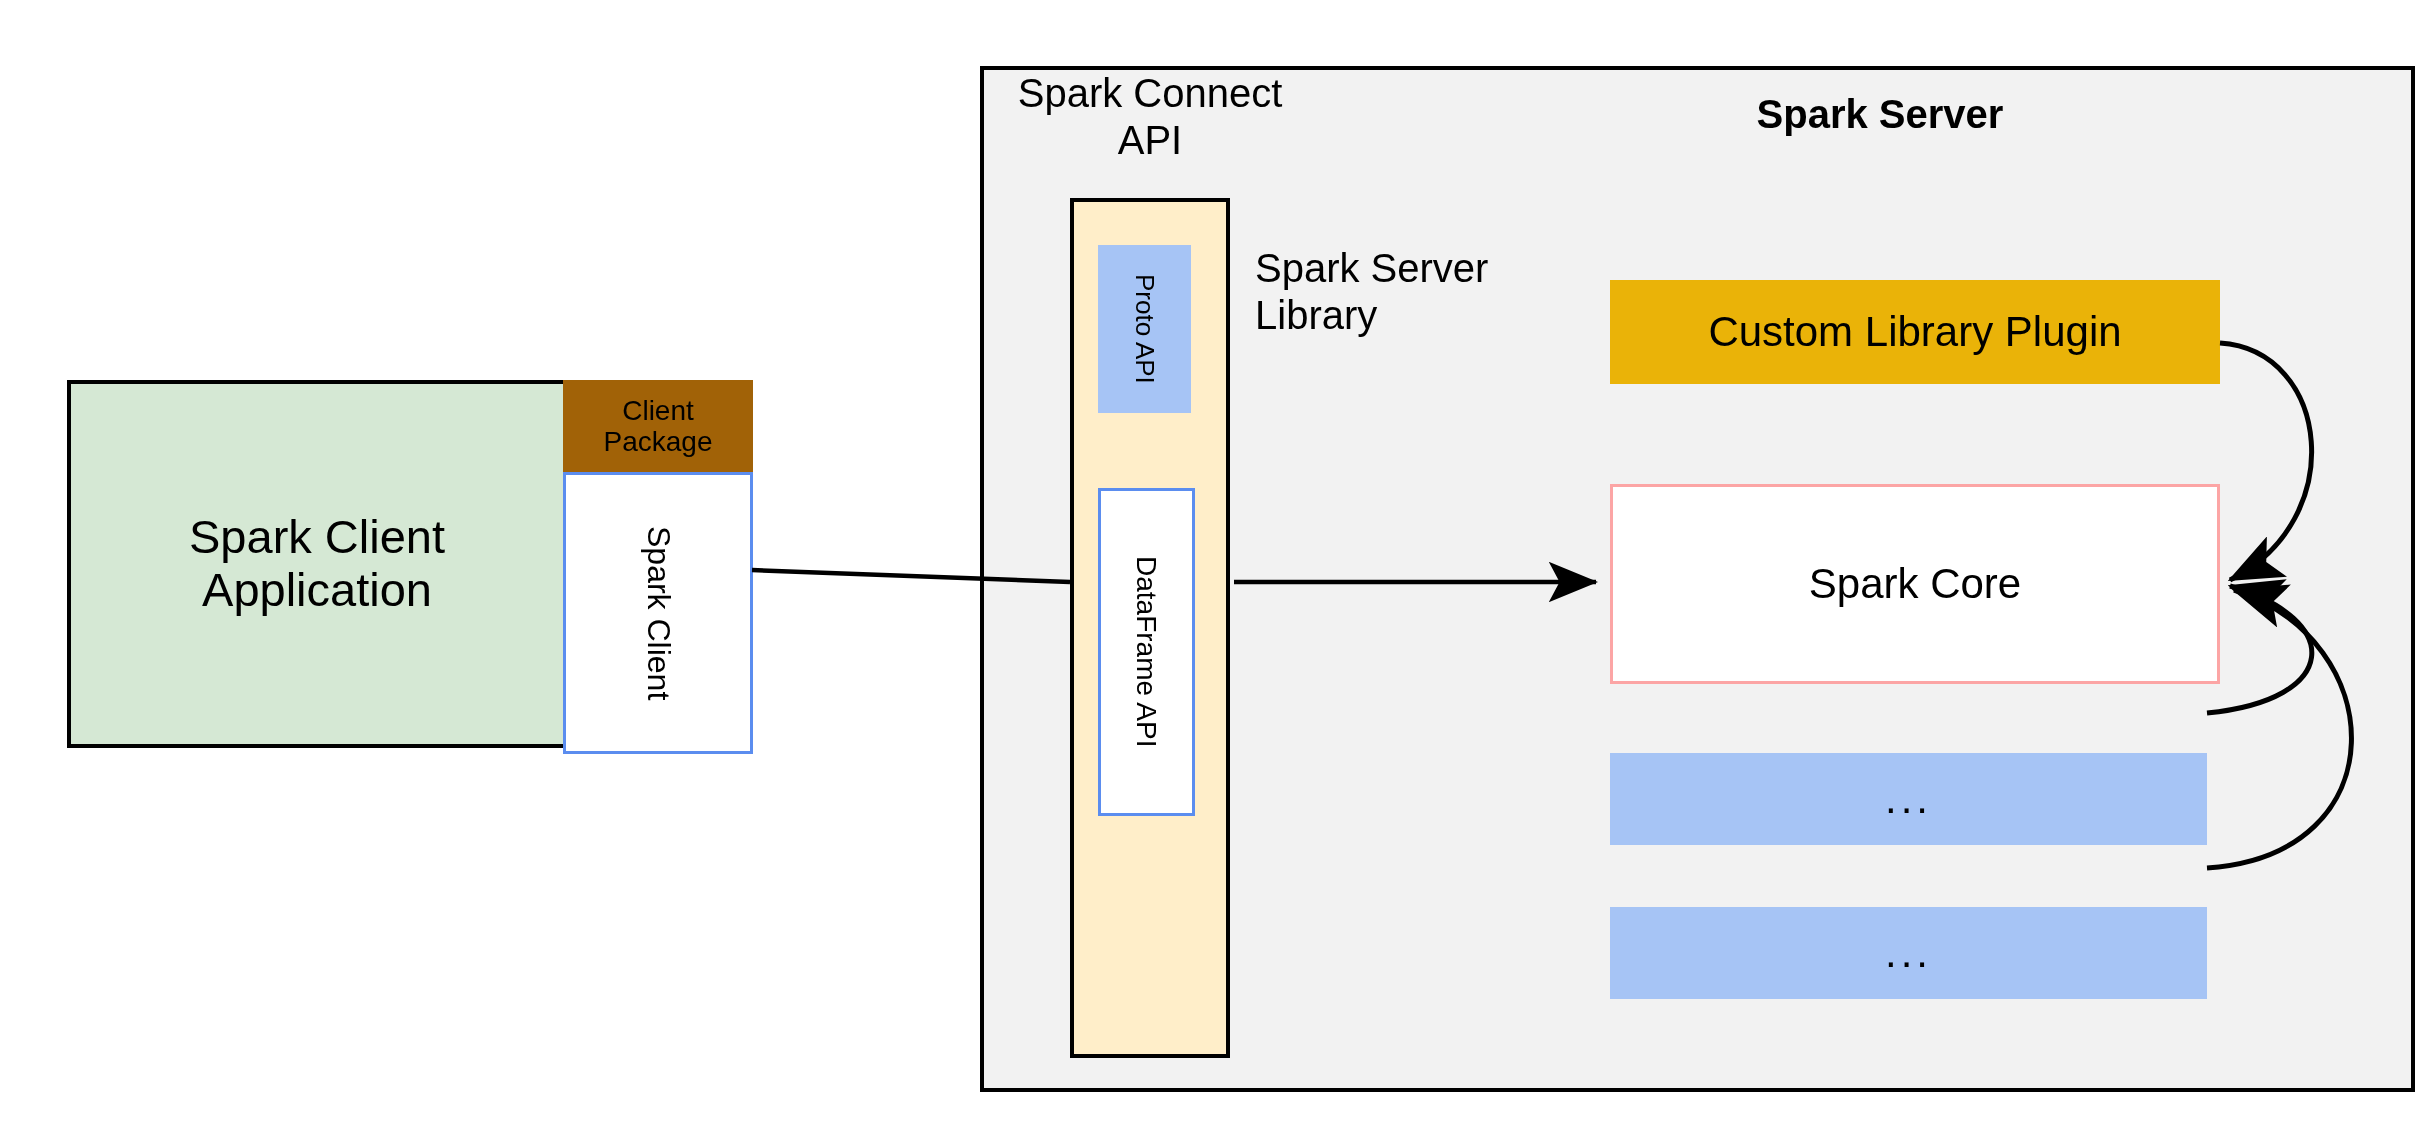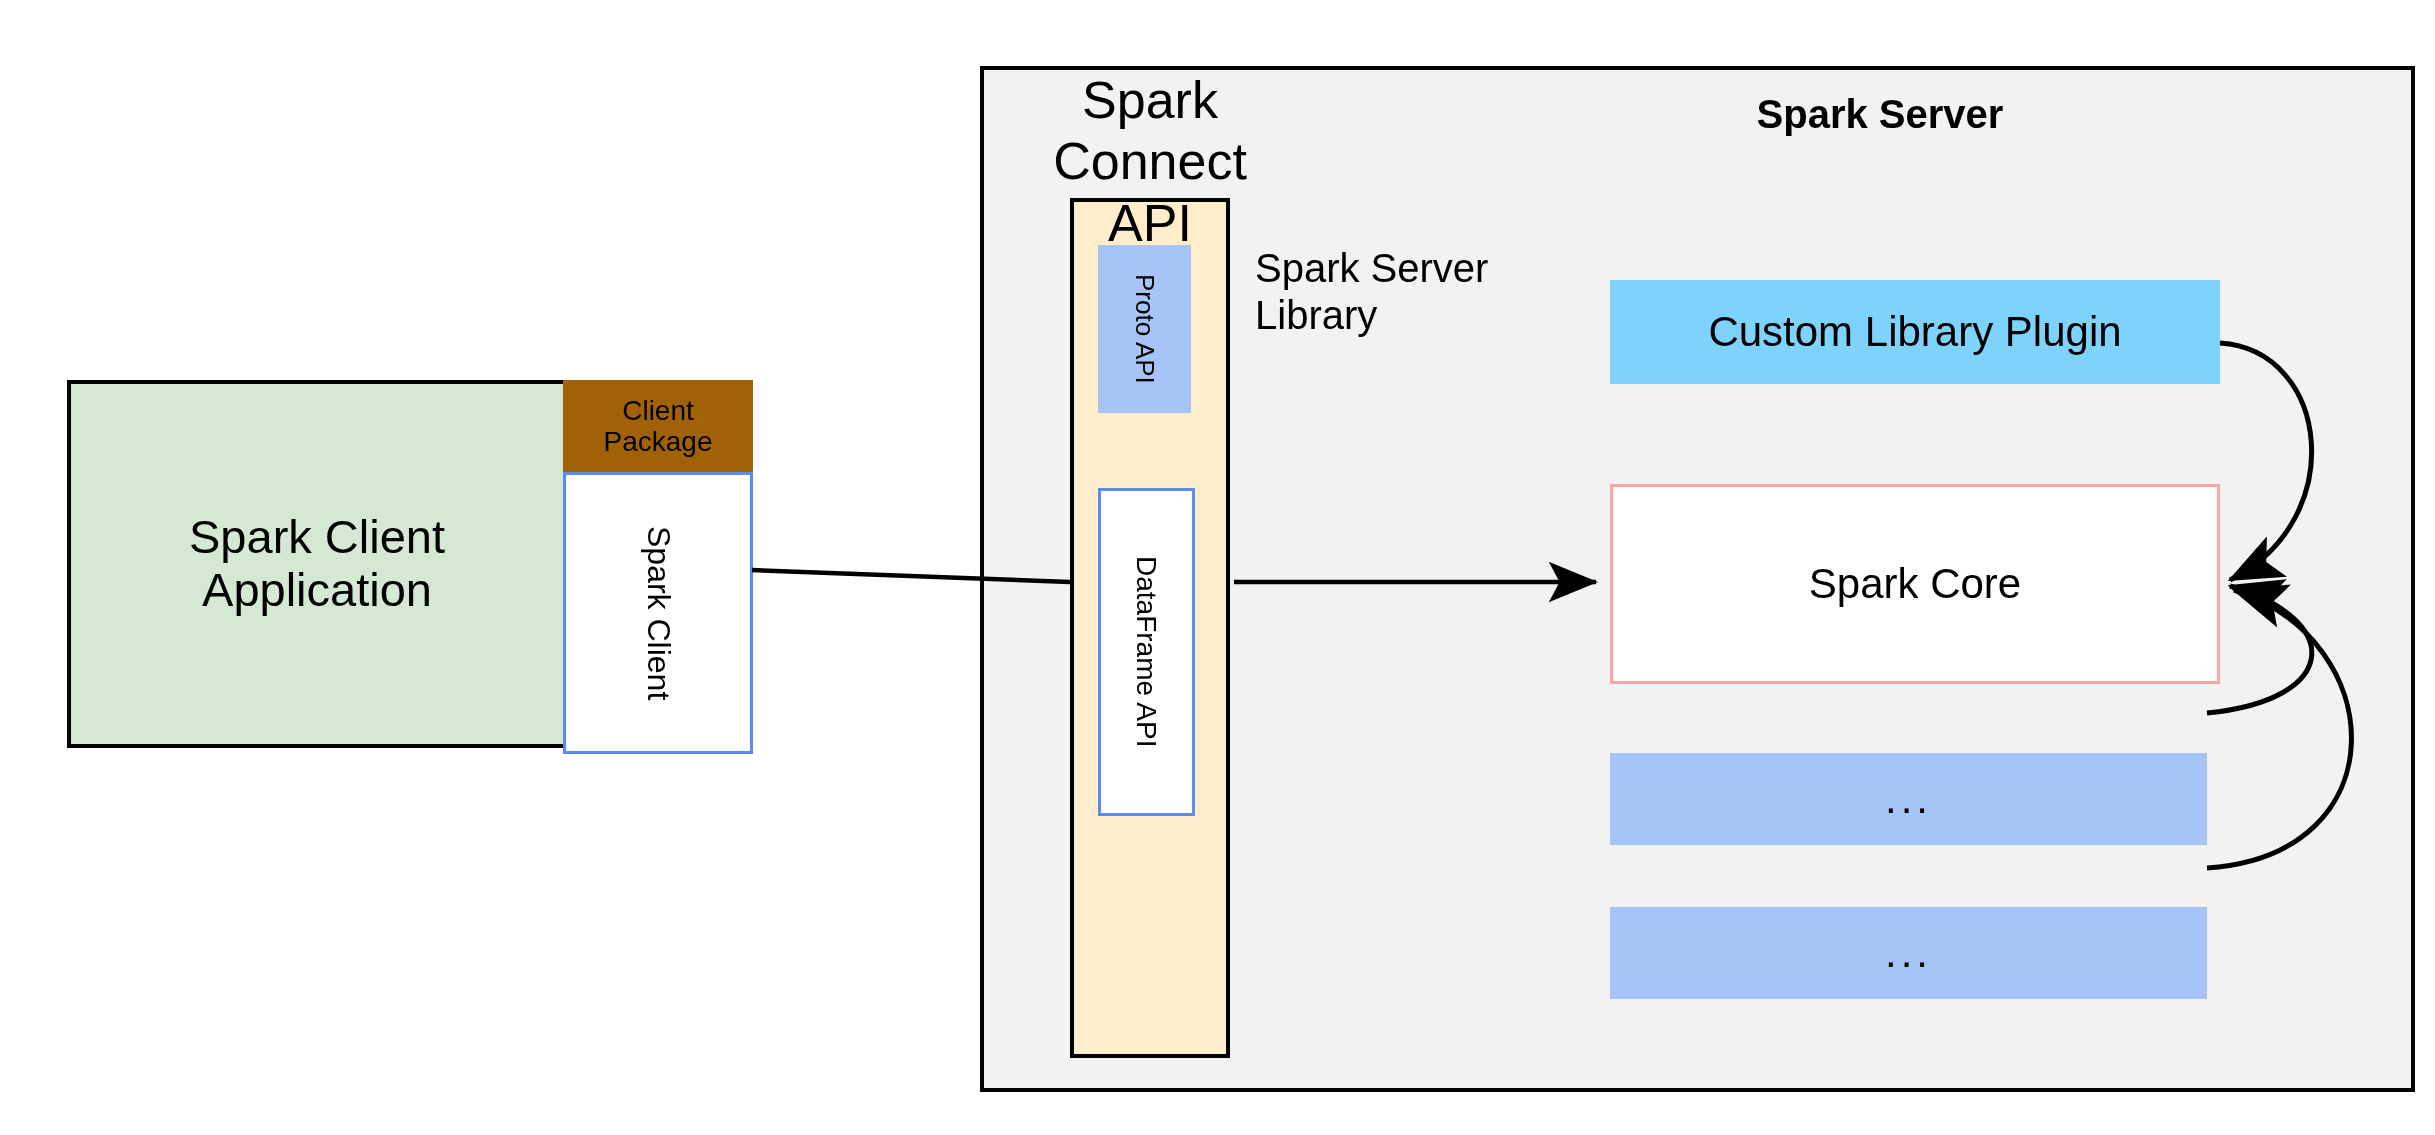--- a/index.html
+++ b/index.html
@@ -77,21 +77,21 @@
     z-index: 1;
     display: block;
   }
   
   #spark-connect-api-label {
     position: absolute;
     left: 1000px;
     top: 70px;
     width: 300px;
     height: 90px;
-    font-size: 52px;
+    font-size: 40px;
     line-height: 1.18;
     text-align: center;
     z-index: 6;
   }
   #spark-server-title {
     position: absolute;
     left: 1630px;
     top: 92px;
     width: 500px;
     font-size: 40px;
@@ -139,21 +139,21 @@
     border: 3px solid #5b8def;
     font-size: 28px;
     z-index: 5;
   }
   
   #custom-library-plugin {
     left: 1610px;
     top: 280px;
     width: 610px;
     height: 104px;
-    background: #7dd3fc;
+    background: #eab308;
     border: none;
     font-size: 42px;
     z-index: 3;
   }
   #spark-core {
     left: 1610px;
     top: 484px;
     width: 610px;
     height: 200px;
     background: #ffffff;

